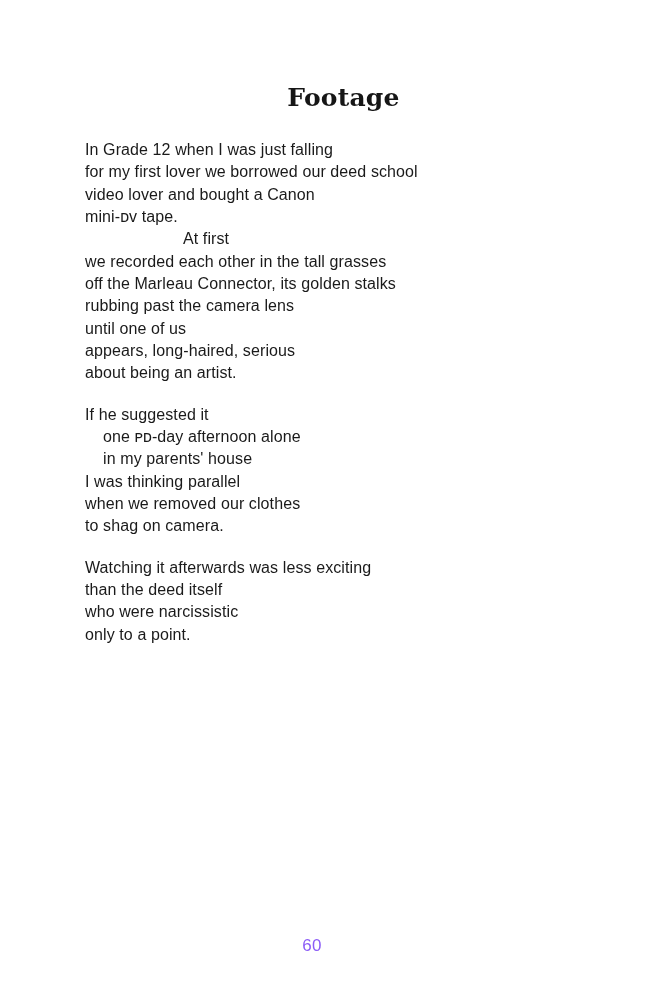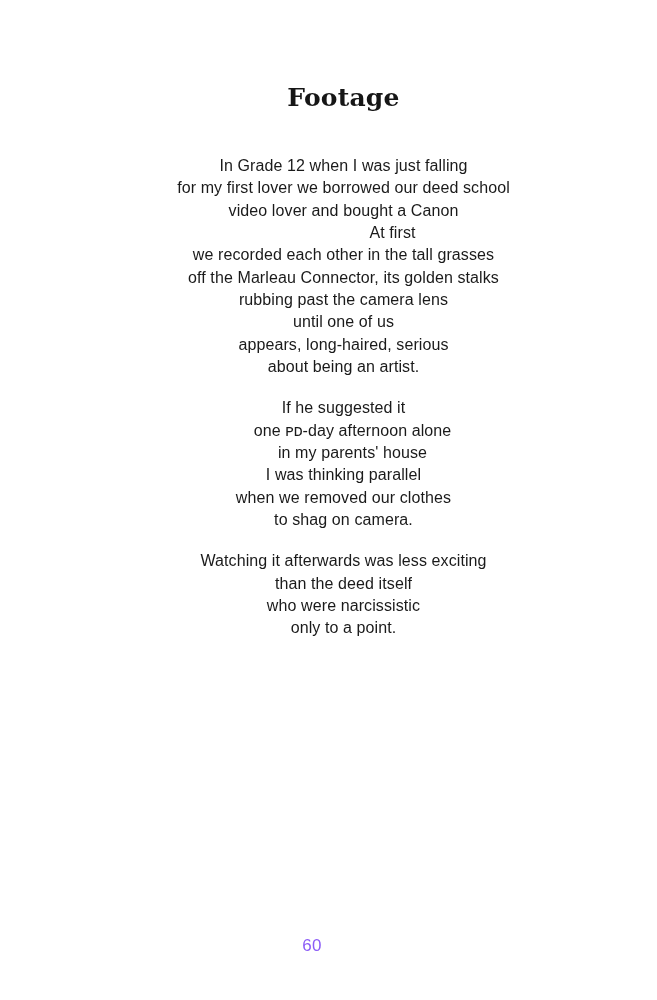--- a/index.html
+++ b/index.html
@@ -25,25 +25,24 @@
     font-family: "DejaVu Serif", serif;
     font-weight: 700;
     font-size: 25px;
     line-height: 26px;
     letter-spacing: 0.2px;
     margin: 0;
     color: #161616;
     text-align: center;
   }
   .poem-body {
-    margin-top: 44px;
+    margin-top: 28px;
     font-size: 16px;
     line-height: 22.33px;
     letter-spacing: 0.1px;
-    text-align: center;
   }
   .stanza + .stanza {
     margin-top: 19px;
   }
   .line {
     white-space: pre;
   }
   .line.indent-1 { padding-left: 18px; }
   .line.indent-2 { padding-left: 98px; }
   .page-footer {
@@ -63,20 +62,21 @@
 </head>
 <body>
 
 <main class="book-page">
   <h1 class="poem-title">Footage</h1>
   <div class="poem-body">
       <div class="stanza">
         <div class="line indent-0">In Grade 12 when I was just falling</div>
         <div class="line indent-0">for my first lover we borrowed our deed school</div>
         <div class="line indent-0">video lover and bought a Canon</div>
+        <div class="line indent-0">mini-ᴅᴠ tape.</div>
         <div class="line indent-2">At first</div>
         <div class="line indent-0">we recorded each other in the tall grasses</div>
         <div class="line indent-0">off the Marleau Connector, its golden stalks</div>
         <div class="line indent-0">rubbing past the camera lens</div>
         <div class="line indent-0">until one of us</div>
         <div class="line indent-0">appears, long-haired, serious</div>
         <div class="line indent-0">about being an artist.</div>
       </div>
       <div class="stanza">
         <div class="line indent-0">If he suggested it</div>

